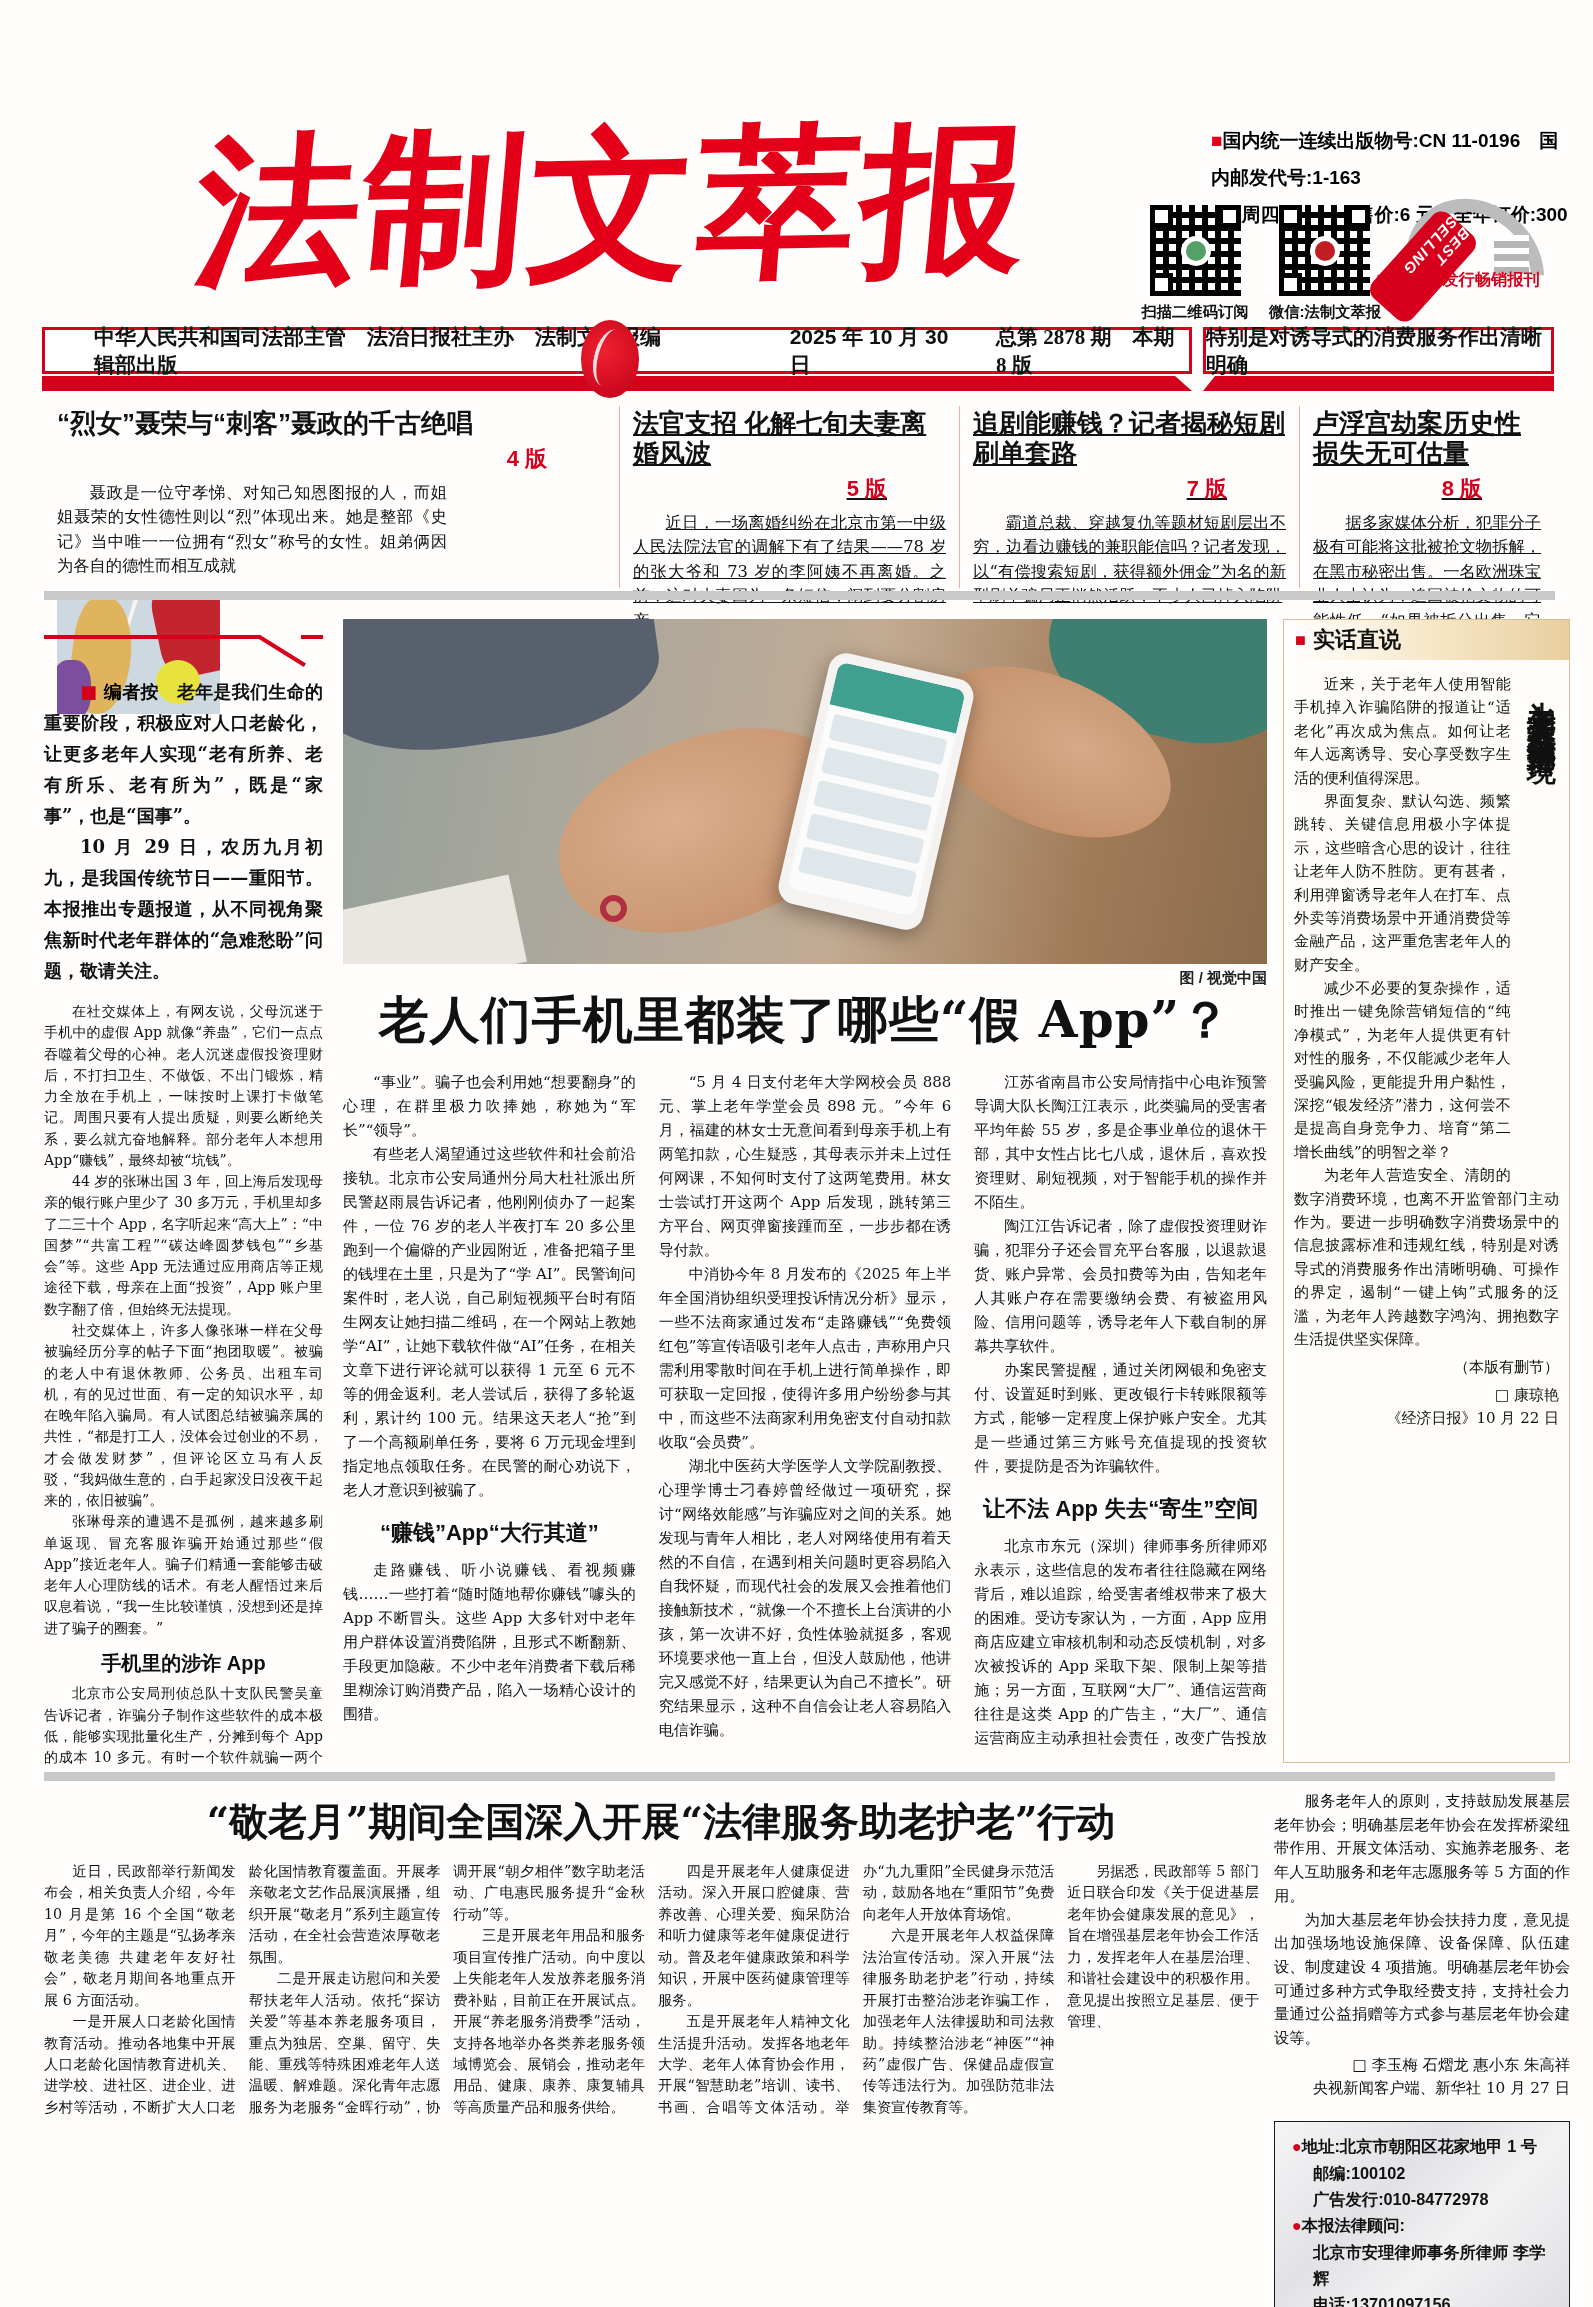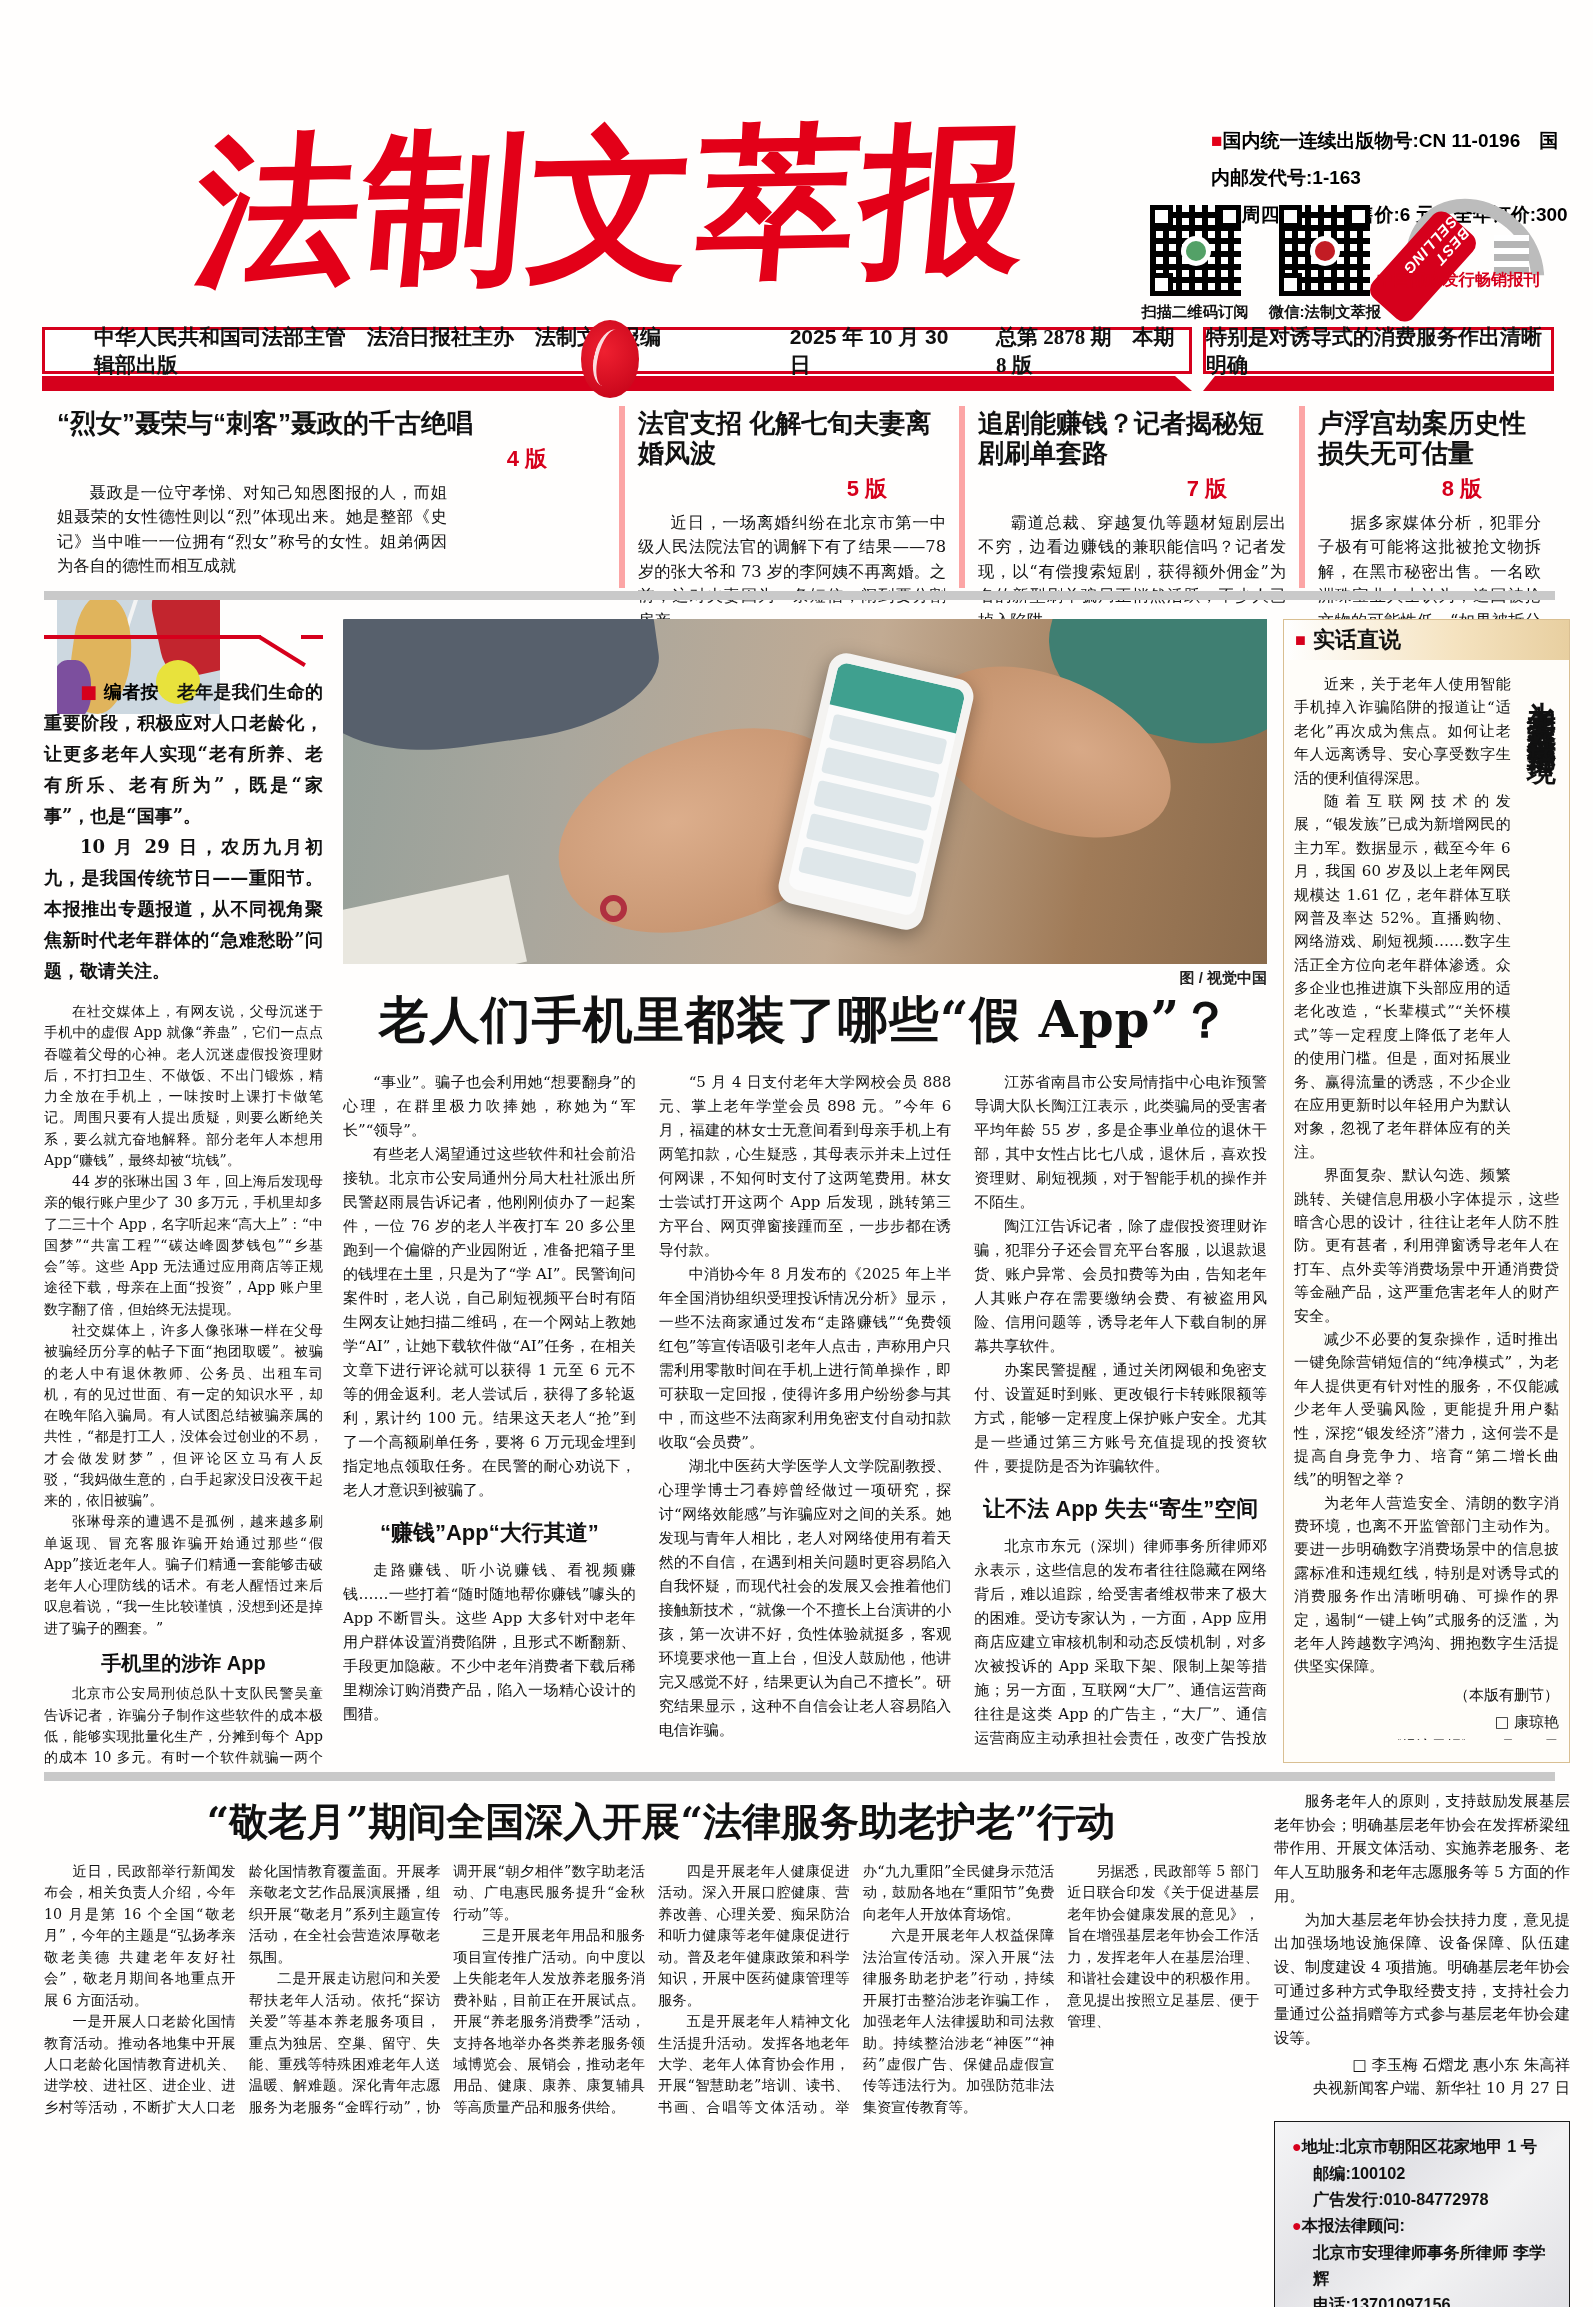--- a/index.html
+++ b/index.html
@@ -55,21 +55,21 @@
   .band2 { position:absolute; left:1203px; top:376px; width:351px; height:15px; background:#d6001c;
     clip-path:polygon(12px 0, 100% 0, 100% 100%, 0 100%); }
   .strip-logo { position:absolute; left:581px; top:320px; width:58px; height:78px; border-radius:50%;
     background:radial-gradient(circle at 40% 40%, #ef2030, #c00016); z-index:5; }
   .strip-logo .swirl { position:absolute; left:13px; top:9px; width:31px; height:58px;
     border-left:4.4px solid rgba(255,255,255,.85); border-radius:50%; transform:rotate(14deg); }
 
   
   .topstories { position:absolute; left:44px; top:406px; width:1511px; height:182px; display:flex; }
   .tstory { padding:3px 13px 0 13px; }
-  .tstory + .tstory { border-left:6px solid #fca5a5; }
+  .tstory + .tstory { border-left:1px solid #fca5a5;text-decoration:underline; }
   .ts-head { font-family:"Liberation Sans",sans-serif; font-weight:bold; font-size:26px; line-height:1.15; }
   .ts-page { color:#d6001c; font-family:"Liberation Sans",sans-serif; font-weight:bold; font-size:22px;
     text-align:right; padding-right:59px; margin:5px 0 7px 0; }
   .ts-body { font-size:16.3px; line-height:1.5; text-align:justify; text-indent:2em; }
   .ts1 { width:575px; } .ts2 { width:340px; } .ts3 { width:340px; } .ts4 { width:255px; }
   .ts1-row { display:flex; gap:12px;flex-direction:column; }
   .ts1-row .ts-body { width:390px; }
   .ts-img { width:163px; height:123px; position:relative; overflow:hidden; background:#cdd8e0; }
   .ts-img .b1 { position:absolute; left:15px; top:5px; width:59px; height:118px; background:#e0b45c; border-radius:40% 60% 50% 50%; transform:rotate(8deg); }
   .ts-img .b2 { position:absolute; right:-10px; top:-15px; width:74px; height:99px; background:#c2252e; border-radius:30%; transform:rotate(-12deg); }
@@ -293,21 +293,20 @@
   </div>
 
   <div class="sidebar">
     <div class="sb-header">
       <span class="rsq">■</span>
       <span>实话直说</span>
     </div>
     <div class="sb-content">
       <div class="sb-vtitle">为老年人营造良好数字消费环境</div>
       <p>近来，关于老年人使用智能手机掉入诈骗陷阱的报道让“适老化”再次成为焦点。如何让老年人远离诱导、安心享受数字生活的便利值得深思。</p>
-      <p>随着互联网技术的发展，“银发族”已成为新增网民的主力军。数据显示，截至今年 6 月，我国 60 岁及以上老年网民规模达 1.61 亿，老年群体互联网普及率达 52%。直播购物、网络游戏、刷短视频……数字生活正全方位向老年群体渗透。众多企业也推进旗下头部应用的适老化改造，“长辈模式”“关怀模式”等一定程度上降低了老年人的使用门槛。但是，面对拓展业务、赢得流量的诱惑，不少企业在应用更新时以年轻用户为默认对象，忽视了老年群体应有的关注。</p>
       <p>界面复杂、默认勾选、频繁跳转、关键信息用极小字体提示，这些暗含心思的设计，往往让老年人防不胜防。更有甚者，利用弹窗诱导老年人在打车、点外卖等消费场景中开通消费贷等金融产品，这严重危害老年人的财产安全。</p>
       <p>减少不必要的复杂操作，适时推出一键免除营销短信的“纯净模式”，为老年人提供更有针对性的服务，不仅能减少老年人受骗风险，更能提升用户黏性，深挖“银发经济”潜力，这何尝不是提高自身竞争力、培育“第二增长曲线”的明智之举？</p>
       <p>为老年人营造安全、清朗的数字消费环境，也离不开监管部门主动作为。要进一步明确数字消费场景中的信息披露标准和违规红线，特别是对诱导式的消费服务作出清晰明确、可操作的界定，遏制“一键上钩”式服务的泛滥，为老年人跨越数字鸿沟、拥抱数字生活提供坚实保障。</p>
       <div class="sb-note">（本版有删节）</div>
       <div class="sb-attrib">
         <div>□ 康琼艳</div>
         <div>《经济日报》10 月 22 日</div>
       </div>
     </div>
   </div>

